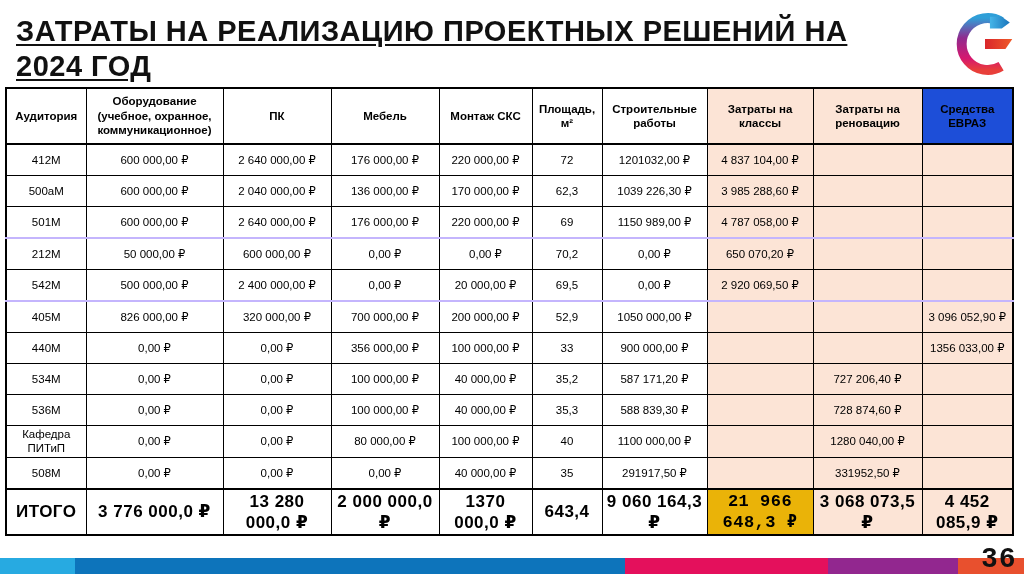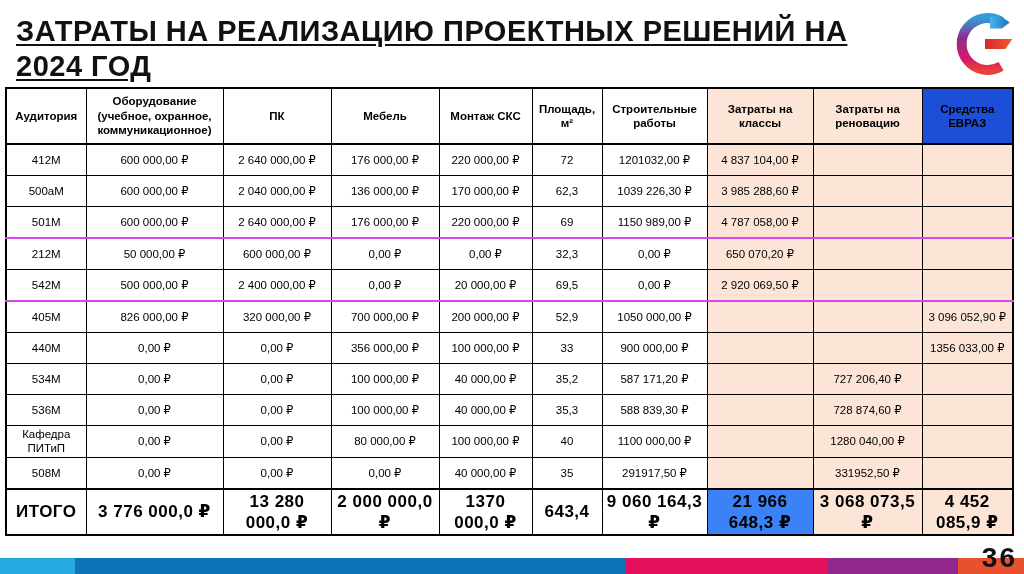--- a/index.html
+++ b/index.html
@@ -20,21 +20,21 @@
     border-collapse:collapse;table-layout:fixed;
     border:2px solid #000;
   }
   .costs th,.costs td{
     border:1px solid #000;text-align:center;vertical-align:middle;
     padding:1px 2px;font-size:11.5px;color:#000;overflow:hidden;
     line-height:1.25;
   }
   .costs th{font-weight:700;height:52px;border-bottom:2px solid #000;}
   .costs td{height:28px;}
-  .costs tr.group-start td{border-top:2px solid #d946ef;}
+  .costs tr.group-start td{border-top:2px solid #c4b5fd;}
   .costs tr.total td{border-top:2px solid #000;font-weight:700;font-size:17px;height:30px;letter-spacing:0.5px;}
   .footer-stripe{
     position:absolute;left:0;bottom:0;width:1024px;height:16px;
     display:flex;flex-direction:row;
   }
   .footer-stripe div{height:16px;}
   .page-number{
     position:absolute;right:7px;bottom:2px;z-index:3;
     font-size:28px;font-weight:700;color:#111;line-height:1;
     letter-spacing:2px;
@@ -130,21 +130,21 @@
         <td style="background: rgb(252, 228, 214);">4 787 058,00 ₽</td>
         <td style="background: rgb(252, 228, 214);"></td>
         <td style="background: rgb(252, 228, 214);"></td>
       </tr>
       <tr class="group-start">
         <td>212М</td>
         <td>50 000,00 ₽</td>
         <td>600 000,00 ₽</td>
         <td>0,00 ₽</td>
         <td>0,00 ₽</td>
-        <td>32,3</td>
+        <td>70,2</td>
         <td>0,00 ₽</td>
         <td style="background: rgb(252, 228, 214);">650 070,20 ₽</td>
         <td style="background: rgb(252, 228, 214);"></td>
         <td style="background: rgb(252, 228, 214);"></td>
       </tr>
       <tr>
         <td>542М</td>
         <td>500 000,00 ₽</td>
         <td>2 400 000,00 ₽</td>
         <td>0,00 ₽</td>
@@ -228,21 +228,21 @@
         <td style="background: rgb(252, 228, 214);"></td>
       </tr>
       <tr class="total">
         <td>ИТОГО</td>
         <td>3 776 000,0 ₽</td>
         <td>13 280 000,0 ₽</td>
         <td>2 000 000,0 ₽</td>
         <td>1370 000,0 ₽</td>
         <td>643,4</td>
         <td>9 060 164,3 ₽</td>
-        <td style="background: #3b82f6;">21 966 648,3 ₽</td>
+        <td style="background: #eab308; font-family: Liberation Mono, monospace;">21 966 648,3 ₽</td>
         <td style="background: rgb(252, 228, 214);">3 068 073,5 ₽</td>
         <td style="background: rgb(252, 228, 214); margin-top: 32px;">4 452 085,9 ₽</td>
       </tr>
     </tbody>
 </table>
 
 <div class="footer-stripe">
     <div style="width: 75px; background: rgb(39, 170, 225);"></div>
     <div style="width: 550px; background: rgb(13, 116, 187);"></div>
     <div style="width: 203px; background: rgb(228, 16, 92);"></div>

